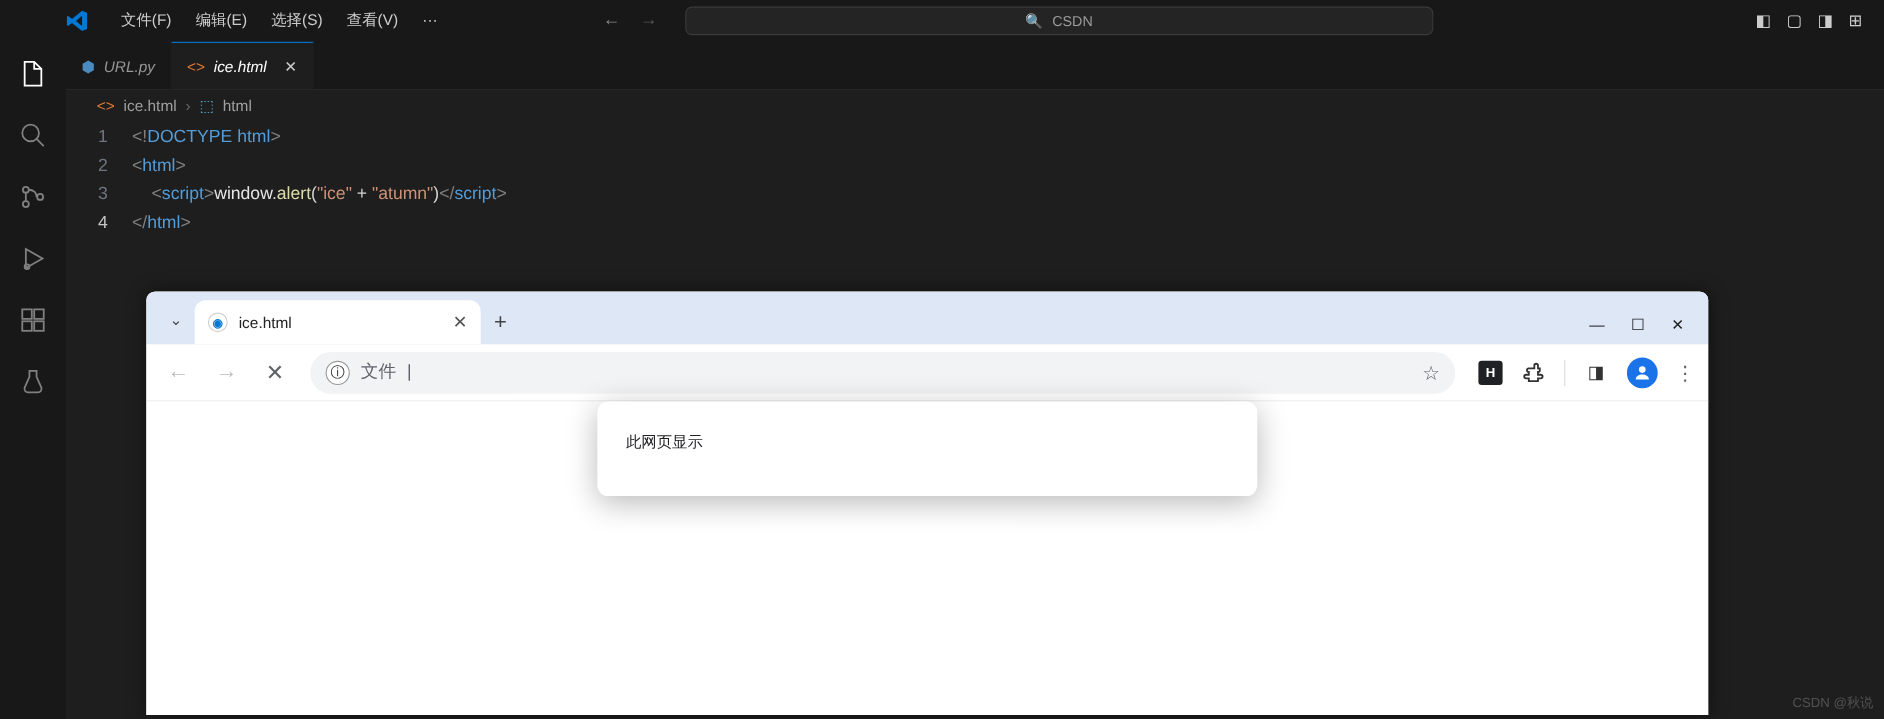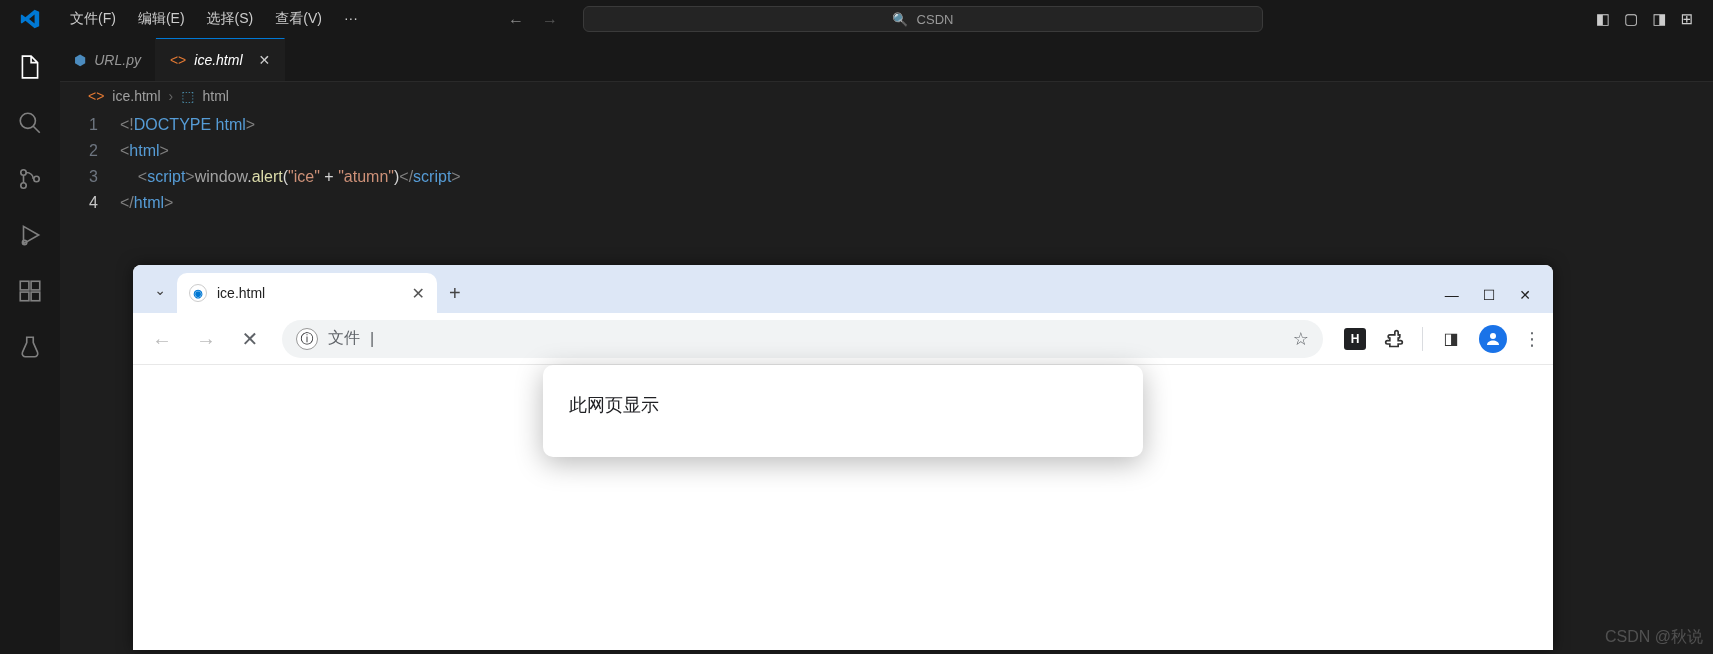--- a/index.html
+++ b/index.html
@@ -1,19 +1,19 @@
 <!DOCTYPE html>
 <html><head>
 <meta charset="utf-8">
 <style>
 * { margin: 0; padding: 0; box-sizing: border-box; font-family: "Segoe UI", "Microsoft YaHei", sans-serif; }
 body { background: #1e1e1e; width: 1713px; height: 654px; overflow: hidden; position: relative; }
 
 
-.vscode-titlebar { height: 38px; background: #181818; display: flex; align-items: center; color: #cccccc; font-size: 14px; }
+.vscode-titlebar { height: 38px; background: #181818; display: flex; align-items: center; color: #cccccc; font-size: 14px; padding-left: 40px; }
 .vscode-logo { width: 60px; display: flex; justify-content: center; }
 .vscode-logo svg { width: 22px; height: 22px; }
 .menu-items { display: flex; gap: 2px; }
 .menu-item { padding: 6px 10px; cursor: pointer; border-radius: 4px; }
 .nav-arrows { display: flex; gap: 18px; margin-left: 140px; margin-right: 25px; color: #888; }
 .nav-arrows span { font-size: 16px; cursor: pointer; }
 .search-box { flex: 0 0 680px; height: 26px; background: #242424; border: 1px solid #3a3a3a; border-radius: 6px; display: flex; align-items: center; justify-content: center; color: #999; font-size: 13px; gap: 8px; }
 .titlebar-right { margin-left: auto; display: flex; gap: 14px; padding-right: 20px; color: #cccccc; }
 .titlebar-right span { cursor: pointer; font-size: 15px; }
 
@@ -39,21 +39,21 @@
 .code-area { font-family: Consolas, "Courier New", monospace; font-size: 16px; padding-top: 2px; }
 .code-line { display: flex; height: 26px; align-items: center; }
 .gutter { width: 60px; text-align: right; padding-right: 22px; color: #6e7681; user-select: none; }
 .code-line.current .gutter { color: #c6c6c6; }
 .code-content { color: #d4d4d4; white-space: pre; }
 .tag-bracket { color: #808080; }
 .tag-name { color: #569cd6; }
 .doctype { color: #569cd6; }
 .str { color: #ce9178; }
 .fn { color: #dcdcaa; }
-.obj { color: #a3a3a3; }
+.obj { color: #e5e5e5; }
 .op { color: #d4d4d4; }
 
 
 .browser { position: absolute; left: 133px; top: 265px; width: 1420px; height: 385px; background: #ffffff; border-radius: 8px 8px 0 0; box-shadow: 0 0 15px rgba(0,0,0,0.5); overflow: hidden; }
 .browser-tabbar { height: 48px; background: #dde7f6; display: flex; align-items: flex-end; padding-left: 10px; position: relative; }
 .tab-search-btn { width: 34px; height: 34px; display: flex; align-items: center; justify-content: center; color: #444; font-size: 14px; margin-bottom: 6px; cursor: pointer; }
 .browser-tab { background: #ffffff; height: 40px; border-radius: 10px 10px 0 0; display: flex; align-items: center; padding: 0 12px; gap: 10px; min-width: 260px; font-size: 14px; color: #222; position: relative; }
 .browser-tab .favicon { width: 18px; height: 18px; border-radius: 50%; background: #fff; border: 1px solid #ccc; display: flex; align-items: center; justify-content: center; font-size: 11px; color: #0078d4; font-weight: bold; }
 .browser-tab .tab-x { margin-left: auto; color: #555; cursor: pointer; font-size: 16px; }
 .new-tab-btn { margin-left: 12px; margin-bottom: 8px; color: #444; font-size: 20px; cursor: pointer; }
@@ -71,26 +71,26 @@
 .toolbar-right .ext-icon { width: 24px; height: 24px; display: flex; align-items: center; justify-content: center; color: #333; cursor: pointer; }
 .toolbar-right .ext-badge { background: #202124; color: #fff; width: 22px; height: 22px; border-radius: 3px; display: flex; align-items: center; justify-content: center; font-size: 12px; font-weight: bold; }
 .toolbar-right .divider { width: 1px; height: 24px; background: #dadce0; }
 .toolbar-right .profile { width: 28px; height: 28px; border-radius: 50%; background: #1a73e8; display: flex; align-items: center; justify-content: center; }
 .toolbar-right .profile svg { width: 18px; height: 18px; fill: #fff; }
 .toolbar-right .menu-dots { font-size: 18px; color: #5f6368; cursor: pointer; }
 
 .browser-page { position: relative; height: calc(100% - 100px); background: #fff; }
 
 .alert-dialog { position: absolute; left: 50%; transform: translateX(-50%); top: 0; width: 600px; background: #ffffff; border-radius: 10px; box-shadow: 0 6px 28px rgba(0,0,0,0.28); padding: 28px 26px 22px 26px; }
-.alert-title { font-size: 18px; color: #202124; margin-bottom: 18px; }
+.alert-title { font-size: 14px; color: #202124; margin-bottom: 18px; }
 .alert-message { font-size: 15px; color: #3c4043; margin-bottom: 34px; }
 .alert-actions { display: flex; justify-content: flex-end; }
 .alert-ok { background: #1a73e8; color: #fff; border: 3px solid #0b57d0; outline: 2px solid #a8c7fa; border-radius: 24px; padding: 8px 26px; font-size: 16px; cursor: pointer; }
 
-.watermark { position: absolute; right: 10px; bottom: 6px; color: rgba(200,200,200,0.3); font-size: 16px; }
+.watermark { position: absolute; right: 10px; bottom: 6px; color: rgba(200,200,200,0.3); font-size: 12px; }
 </style>
 </head>
 <body>
 
 <div class="vscode-titlebar">
   <div class="vscode-logo">
     <svg viewBox="0 0 24 24">
         <path fill="#0078d4" d="M17 2L7 10l-4-3-1 1v8l1 1 4-3 10 8 5-2V4l-5-2zm0 5v10l-6-5 6-5z"></path>
       </svg>
   </div>

